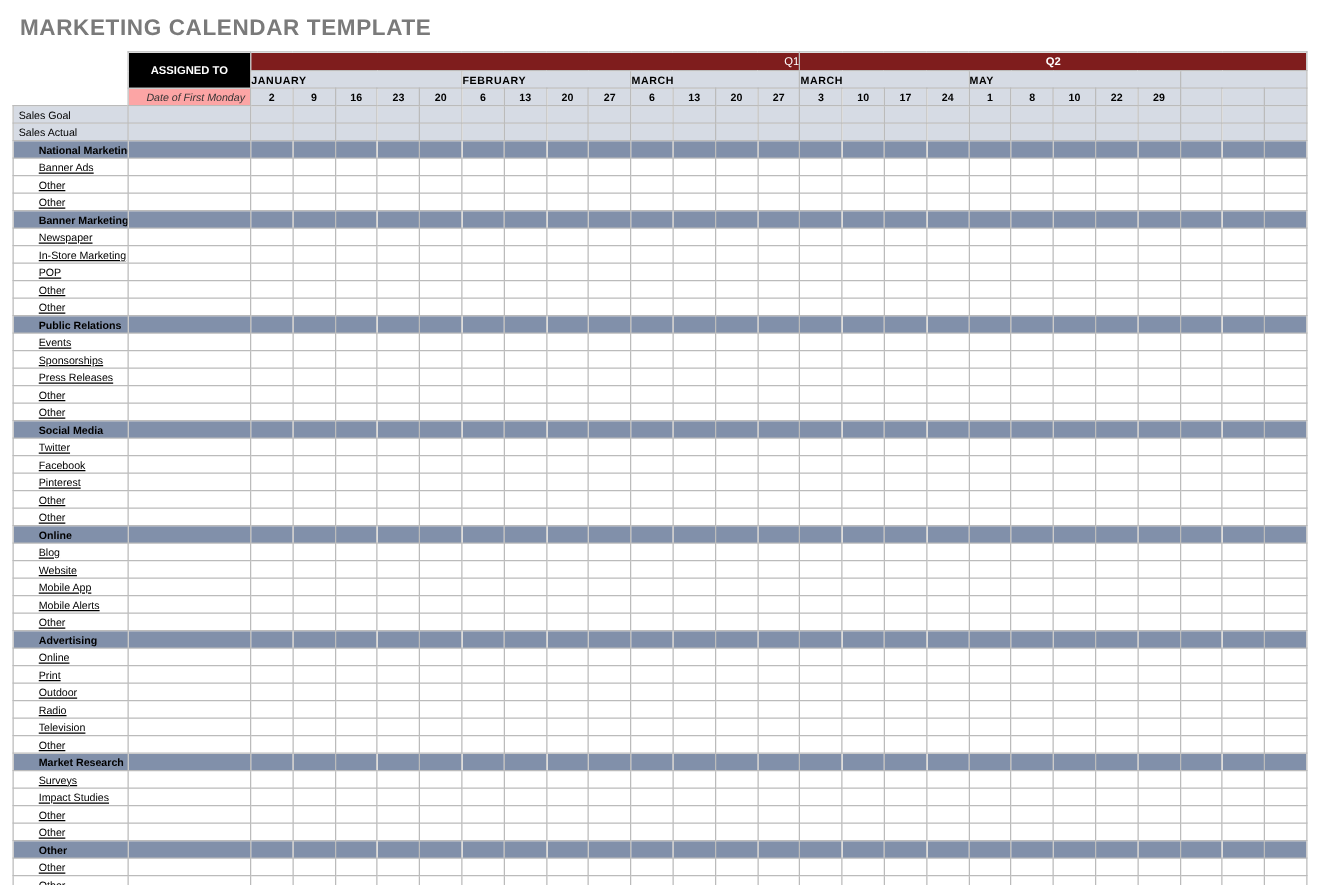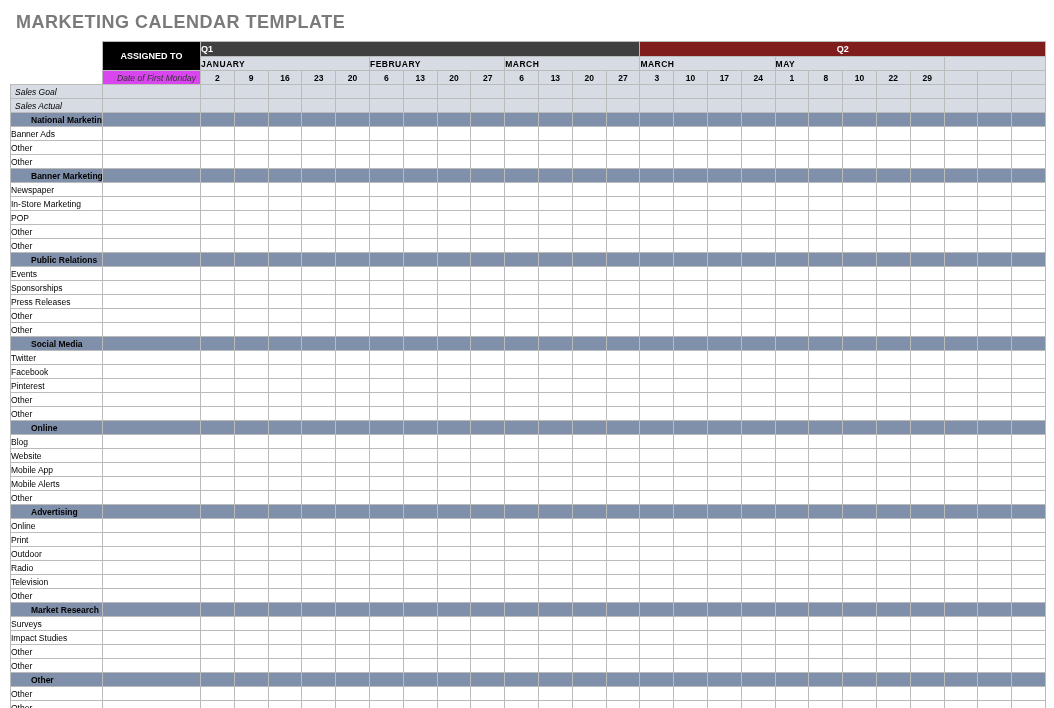--- a/index.html
+++ b/index.html
@@ -32,24 +32,24 @@
     white-space: nowrap;
   }
   col.rowhead { width: 92px; }
   col.assigned { width: 98px; }
   col.wk { width: 33.8px; }
 
   
   .noborder { border: none !important; background: transparent; }
 
   .q1 {
-    background: #404040;
+    background: #7f1d1d;
     color: #fff;
-    text-align: left;
-    font-weight: bold;
+    text-align: right;
+    font-weight: normal;
     font-size: 9px;
     height: 15px;
   }
   .q2 {
     background: #7f1d1d;
     color: #fff;
     text-align: center;
     font-weight: bold;
     font-size: 9px;
     height: 15px;
@@ -66,21 +66,21 @@
   .month-hdr {
     background: #d6dbe4;
     color: #000;
     text-align: left;
     font-weight: bold;
     font-size: 8.5px;
     height: 13px;
     letter-spacing: 0.5px;
   }
   .date-label {
-    background: #d946ef;
+    background: #fca5a5;
     color: #333;
     text-align: right;
     font-style: italic;
     font-size: 8.5px;
     padding-right: 4px;
     height: 13px;
     margin-left: 29px;
   }
   .weeknum {
     background: #d6dbe4;
@@ -90,35 +90,35 @@
     font-size: 8.5px;
     height: 13px;
   }
   .sales-row td {
     background: #d6dbe4;
   }
   .sales-row td.rowlabel {
     background: #d6dbe4;
     padding-left: 4px;
     font-size: 8.5px;
-    font-style: italic;
   }
   .section td {
     background: #8190aa;
     height: 14px;
   }
   .section td.rowlabel {
     color: #000;
     font-weight: bold;
     padding-left: 20px;
     font-size: 8.5px;
   }
   .item td.rowlabel {
-    padding-left: 0;
+    padding-left: 20px;
     font-size: 8.5px;
+    text-decoration: underline;
   }
   .item td {
     background: #fff;
   }
 </style>
 </head>
 <body>
 
 <div class="title">MARKETING CALENDAR TEMPLATE</div>
 

